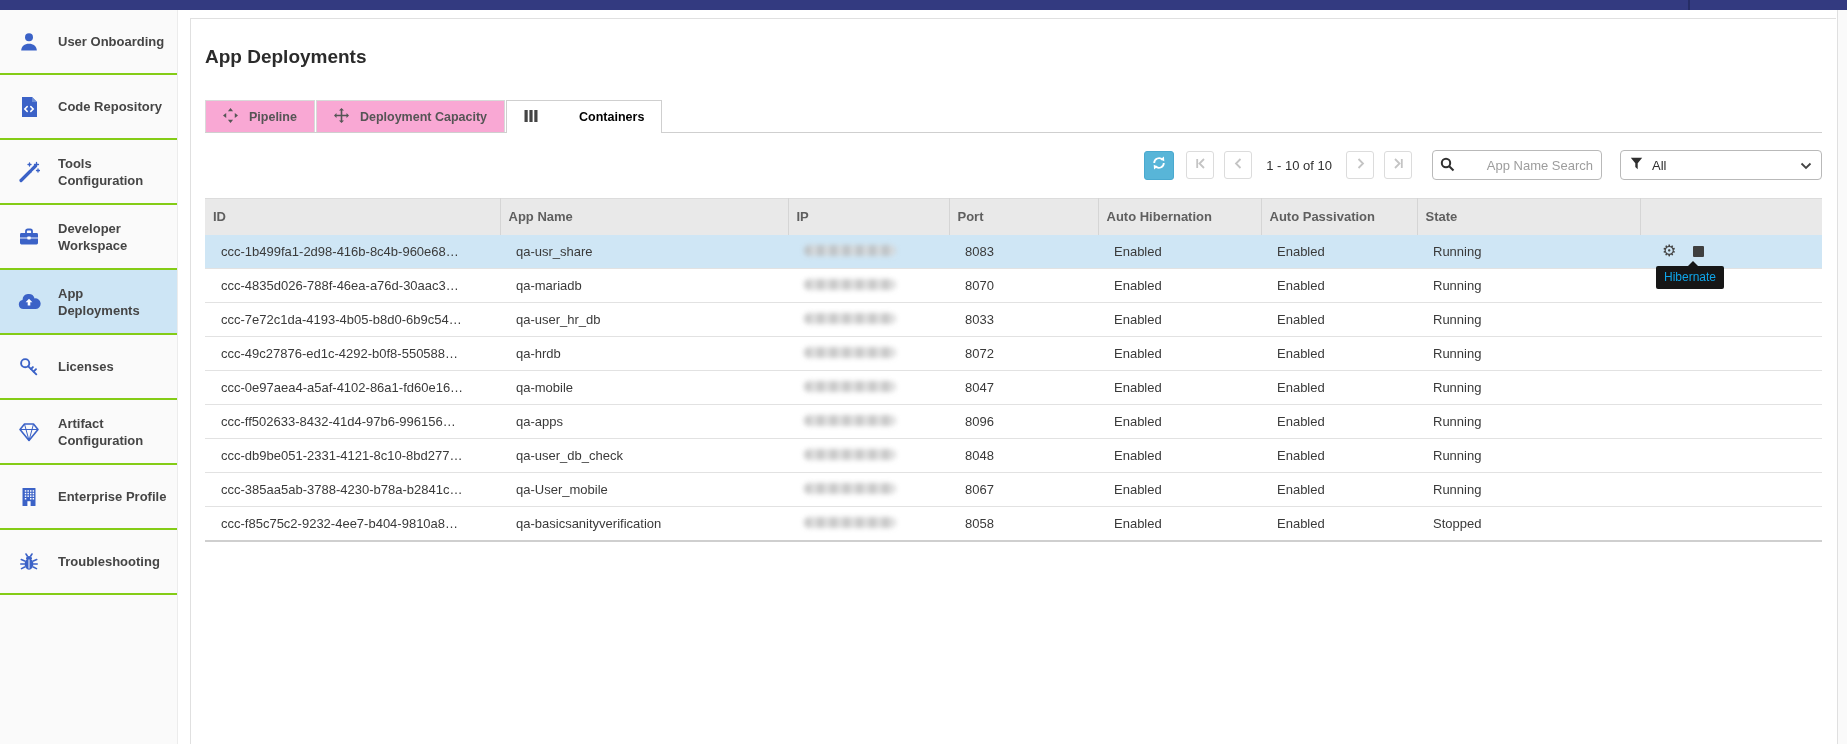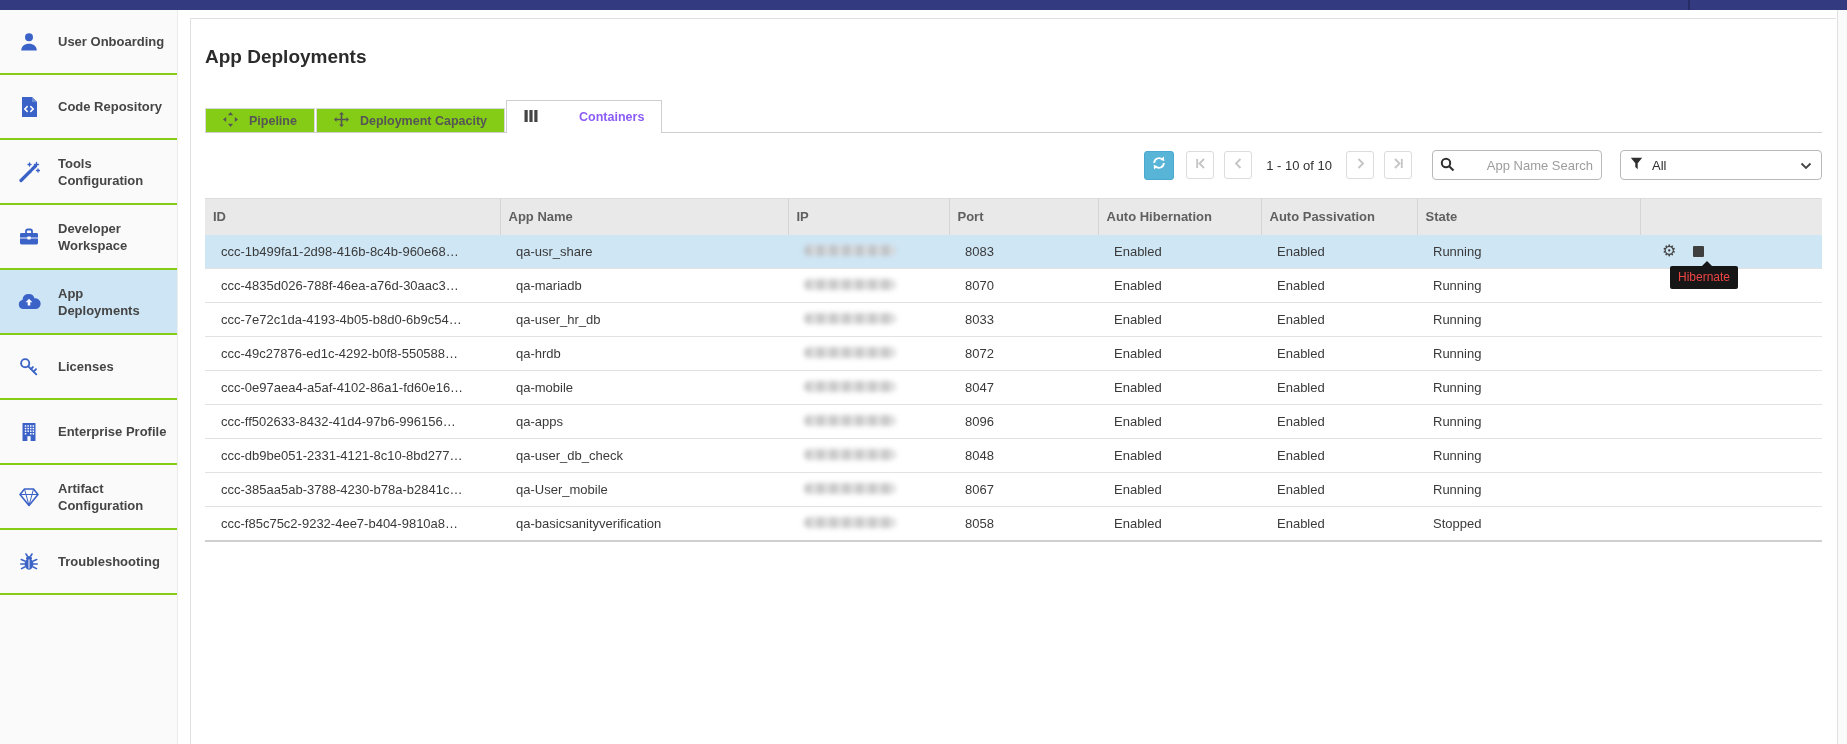--- a/index.html
+++ b/index.html
@@ -18,24 +18,24 @@
   .side-item svg { flex:none; }
   .icw { width:24px; height:24px; display:flex; align-items:center; justify-content:center; flex:none; }
 
   
   .main { flex:1; position:relative; }
   .card { position:absolute; left:12px; top:8px; right:1px; bottom:0;
     background:#fff; border-left:1px solid #e0e0e0; border-top:1px solid #e0e0e0; padding:0 14px; }
   .page-title { margin-top:27px; font-size:19px; font-weight:bold; color:#2b2b2b; }
 
   .tabbar { display:flex; align-items:flex-end; margin-top:32px; border-bottom:1px solid #cfcfcf; }
-  .tab { display:inline-flex; align-items:center; gap:11px; height:24px; padding:0 17px;
-    background:#84cc16; border:1px solid #d9d9d9; border-bottom:none; font-size:12.5px; font-weight:bold;
+  .tab { display:inline-flex; align-items:center; gap:11px; height:32px; padding:0 17px;
+    background:#f9a8d4; border:1px solid #d9d9d9; border-bottom:none; font-size:12.5px; font-weight:bold;
     color:#555; cursor:pointer; margin-right:1px; }
-  .tab.active { background:#fff; border-color:#cfcfcf; margin-bottom:-1px; height:33px; color:#8b5cf6;gap:41px; }
+  .tab.active { background:#fff; border-color:#cfcfcf; margin-bottom:-1px; height:33px; color:#000000;gap:41px; }
 
   .toolbar { display:flex; align-items:center; justify-content:flex-end; margin-top:16px; height:32px; }
   .refresh-btn { width:30px; height:29px; background:#58b5d8; border:1px solid #4aa9cf; border-radius:3px;
     display:flex; align-items:center; justify-content:center; cursor:pointer; margin-right:12px; }
   .pg-btn { width:28px; height:28px; background:#fff; border:1px solid #dcdcdc; border-radius:3px;
     display:flex; align-items:center; justify-content:center; margin-right:10px; }
   .pg-btn:last-of-type { margin-right:0; }
   .pg-range { font-size:13px; font-weight:normal; color:#2f2f2f; margin:0 14px 0 4px; white-space:nowrap; }
   .searchbox { position:relative; width:170px; height:30px; margin-left:10px; }
   .searchbox input { width:100%; height:100%; border:1px solid #b9b9b9; border-radius:4px;
@@ -54,21 +54,21 @@
   thead th:last-child { border-right:none; }
   tbody td { height:34px; font-size:13px; color:#3a3a3a; padding-left:16px;
     border-bottom:1px solid #e2e2e2; white-space:nowrap; overflow:visible; }
   tr.grid-row.selected td { background:#cfe6f5; }
   .ip-blur { display:inline-block; width:92px; height:11px; border-radius:6px;
     background:repeating-linear-gradient(90deg,#b9b9b9 0 7px,#d8d8d8 7px 13px); filter:blur(2.5px); opacity:.8; }
   .actions-wrap { position:relative; display:flex; align-items:center; gap:17px; padding-left:6px; }
   .gear { font-size:16px; line-height:14px; color:#454545; cursor:pointer;
     font-family:"DejaVu Sans", sans-serif; }
   .stopsq { width:11px; height:11px; background:#3f3f3f; border-radius:1px; cursor:pointer; }
-  .tooltip { position:absolute; top:22px; left:14px; background:#161616; color:#ef4444; font-size:12px;
+  .tooltip { position:absolute; top:22px; left:0; background:#161616; color:#0ea5e9; font-size:12px;
     padding:4px 8px 5px; border-radius:2px; z-index:5; white-space:nowrap; }
   .tooltip .caret { position:absolute; top:-5px; left:32px; width:0; height:0;
     border-left:5px solid transparent; border-right:5px solid transparent; border-bottom:5px solid #161616; }
 
   .scrollbar { width:10px; height:100%; background:#fafafa; border-left:1px solid #e0e0e0; flex:none; }
 </style>
 </head>
 <body>
 
 <div class="topbar">
@@ -135,20 +135,30 @@
     <div class="side-item">
       <span class="icw">
         <svg width="22" height="22" viewBox="0 0 22 22" fill="none" stroke="#3b62c7" stroke-width="1.9" stroke-linecap="round">
           <circle cx="7.2" cy="7.2" r="4.1"></circle>
           <path d="M10.3 10.3 18.3 18.3"></path>
           <path d="M15.6 15.6l2.4-2.4"></path>
           <path d="M13 13l1.9-1.9"></path>
         </svg>
         </span>
       <span class="lbl">Licenses</span>
+    </div>
+
+    <div class="side-item">
+      <span class="icw">
+        <svg width="24" height="22" viewBox="0 0 24 22" fill="none" stroke="#3b62c7" stroke-width="1.6" stroke-linejoin="round">
+          <path d="M7.5 3h9l4.5 5.5L12 19.5 3 8.5z"></path>
+          <path d="M3 8.5h18M7.5 3l4.5 16.5M16.5 3 12 19.5" stroke-width="1"></path>
+        </svg>
+        </span>
+      <span class="lbl">Artifact Configuration</span>
     </div>
 
     <div class="side-item">
       <span class="icw">
         <svg width="22" height="22" viewBox="0 0 22 22">
           <rect x="4.5" y="2" width="13" height="18" rx=".6" fill="#3b62c7"></rect>
           <g fill="#fff">
             <rect x="6.8" y="4.2" width="1.5" height="1.5"></rect>
               <rect x="9.4" y="4.2" width="1.5" height="1.5"></rect>
               <rect x="12" y="4.2" width="1.5" height="1.5"></rect>
@@ -162,30 +172,20 @@
               <rect x="12" y="9.4" width="1.5" height="1.5"></rect>
               <rect x="14.6" y="9.4" width="1.5" height="1.5"></rect>
             <rect x="6.8" y="12" width="1.5" height="1.5"></rect>
               <rect x="12" y="12" width="1.5" height="1.5"></rect>
               <rect x="14.6" y="12" width="1.5" height="1.5"></rect>
             <rect x="9.4" y="15.2" width="3.2" height="4.8"></rect>
           </g>
         </svg>
         </span>
       <span class="lbl">Enterprise Profile</span>
-    </div>
-
-    <div class="side-item">
-      <span class="icw">
-        <svg width="24" height="22" viewBox="0 0 24 22" fill="none" stroke="#3b62c7" stroke-width="1.6" stroke-linejoin="round">
-          <path d="M7.5 3h9l4.5 5.5L12 19.5 3 8.5z"></path>
-          <path d="M3 8.5h18M7.5 3l4.5 16.5M16.5 3 12 19.5" stroke-width="1"></path>
-        </svg>
-        </span>
-      <span class="lbl">Artifact Configuration</span>
     </div>
 
     <div class="side-item">
       <span class="icw">
         <svg width="22" height="22" viewBox="0 0 22 22">
           <path d="M11 5a3 3 0 0 1 3 3H8a3 3 0 0 1 3-3z" fill="#3b62c7"></path>
           <ellipse cx="11" cy="13" rx="4.4" ry="5.7" fill="#3b62c7"></ellipse>
           <path d="M11 8.5v9" stroke="#fafafa" stroke-width="1"></path>
           <path d="M6.7 10 3.3 8.6M6.4 13H2.8M6.7 16l-3.2 1.6M15.3 10l3.4-1.4M15.6 13h3.6M15.3 16l3.2 1.6M9.3 5 8 3M12.7 5 14 3" stroke="#3b62c7" stroke-width="1.6" stroke-linecap="round"></path>
         </svg>

